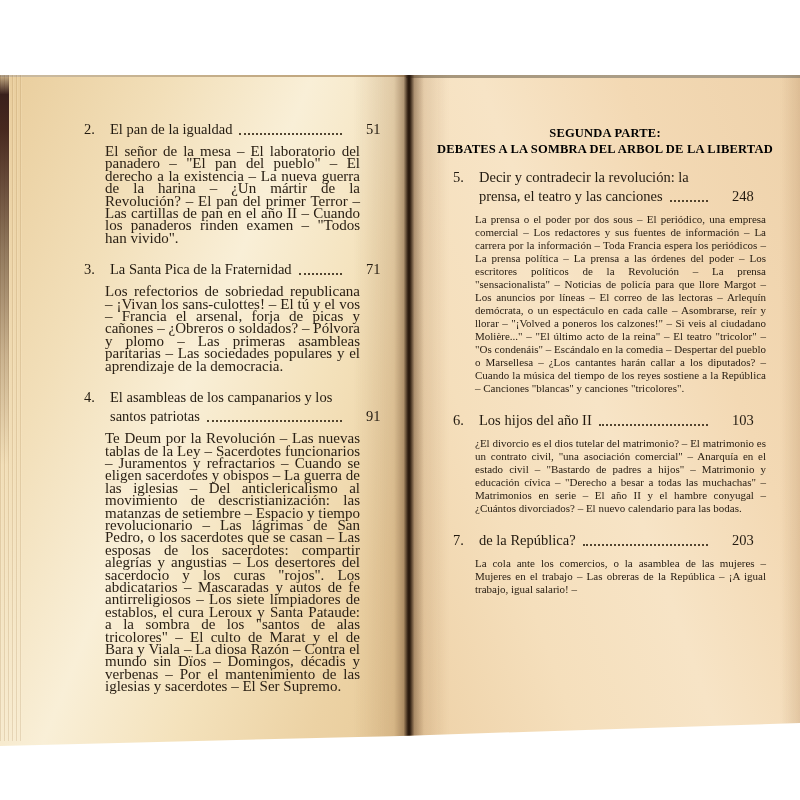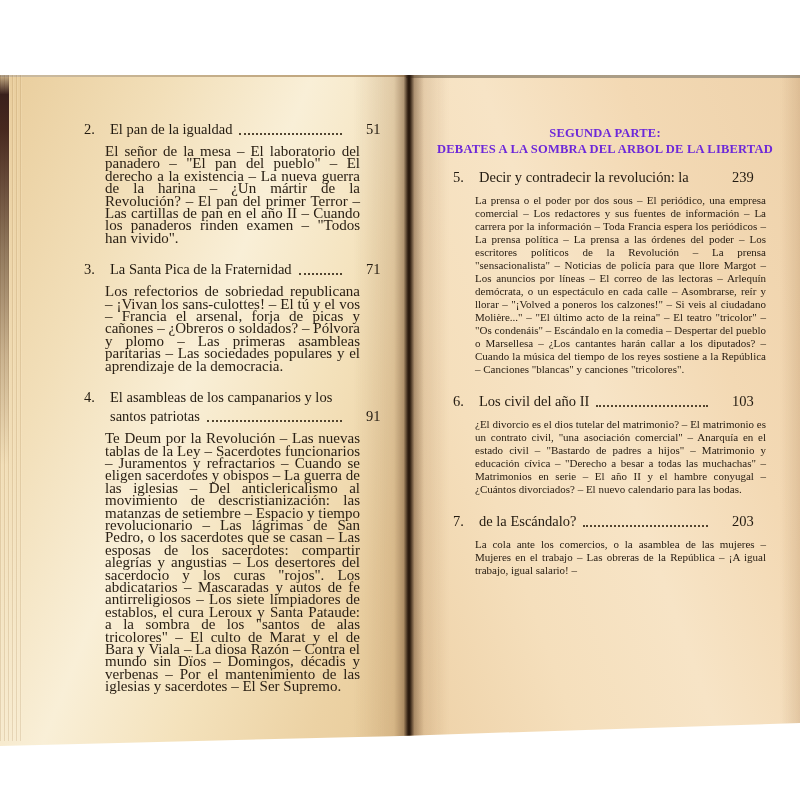--- a/index.html
+++ b/index.html
@@ -45,21 +45,21 @@
     background:linear-gradient(to bottom,
       rgba(42,22,18,.15) 0%, #3a201c 5%, #47291f 14%,
       rgba(70,45,30,.55) 45%, rgba(90,60,40,.25) 72%, rgba(90,60,40,0) 100%);
   }
   
   .left-col{position:absolute;left:84px;top:45px;width:312px;}
   .right-col{position:absolute;left:453px;top:93px;width:313px;}
   .part-header{
     position:absolute;left:425px;top:51px;width:360px;
     text-align:center;font-weight:bold;font-size:12.5px;line-height:15.5px;
-    letter-spacing:.2px;color:#6d28d9;
+    letter-spacing:.2px;color:#000000;
   }
   .entry{margin-bottom:16px;}
   .entry-head{display:flex;align-items:flex-start;font-size:14.5px;line-height:19px;color:#221a10;}
   .entry-num{flex:none;width:26px;}
   .titlebox{flex:1;min-width:0;}
   .title-pre,.title-last{white-space:nowrap;}
   .title-last{display:flex;align-items:flex-end;}
   .leader{
     flex:1;min-width:18px;
     border-bottom:2px dotted rgba(58,45,26,.88);
@@ -139,47 +139,51 @@
     <div>DEBATES A LA SOMBRA DEL ARBOL DE LA LIBERTAD</div>
   </div>
 
   <div class="right-col">
 
     <div class="entry">
       <div class="entry-head">
         <span class="entry-num">5.</span>
         <div class="titlebox">
           <div class="title-pre">Decir y contradecir la revolución: la</div>
+          <div class="title-last">
+            <span>prensa, el teatro y las canciones</span>
+            <span class="leader"></span>
+          </div>
         </div>
-        <span class="entry-page">239</span>
+        <span class="entry-page">248</span>
       </div>
       <p class="entry-desc">La prensa o el poder por dos sous – El periódico, una empresa comercial – Los redactores y sus fuentes de información – La carrera por la información – Toda Francia espera los periódicos – La prensa política – La prensa a las órdenes del poder – Los escritores políticos de la Revolución – La prensa "sensacionalista" – Noticias de policía para que llore Margot – Los anuncios por líneas – El correo de las lectoras – Arlequín demócrata, o un espectáculo en cada calle – Asombrarse, reír y llorar – "¡Volved a poneros los calzones!" – Si veis al ciudadano Molière..." – "El último acto de la reina" – El teatro "tricolor" – "Os condenáis" – Escándalo en la comedia – Despertar del pueblo o Marsellesa – ¿Los cantantes harán callar a los diputados? – Cuando la música del tiempo de los reyes sostiene a la República – Canciones "blancas" y canciones "tricolores".</p>
     </div>
 
     <div class="entry">
       <div class="entry-head">
         <span class="entry-num">6.</span>
         <div class="titlebox">
           <div class="title-pre"></div>
           <div class="title-last">
-            <span>Los civil del año II</span>
+            <span>Los hijos del año II</span>
             <span class="leader"></span>
           </div>
         </div>
         <span class="entry-page">103</span>
       </div>
       <p class="entry-desc">¿El divorcio es el dios tutelar del matrimonio? – El matrimonio es un contrato civil, "una asociación comercial" – Anarquía en el estado civil – "Bastardo de padres a hijos" – Matrimonio y educación cívica – "Derecho a besar a todas las muchachas" – Matrimonios en serie – El año II y el hambre conyugal – ¿Cuántos divorciados? – El nuevo calendario para las bodas.</p>
     </div>
 
     <div class="entry">
       <div class="entry-head">
         <span class="entry-num">7.</span>
         <div class="titlebox">
           <div class="title-last">
-            <span>de la Escándalo?</span>
+            <span>de la República?</span>
             <span class="leader"></span>
           </div>
         </div>
         <span class="entry-page">203</span>
       </div>
       <p class="entry-desc">La cola ante los comercios, o la asamblea de las mujeres – Mujeres en el trabajo – Las obreras de la República – ¡A igual trabajo, igual salario! –</p>
     </div>
 
   </div>
 

